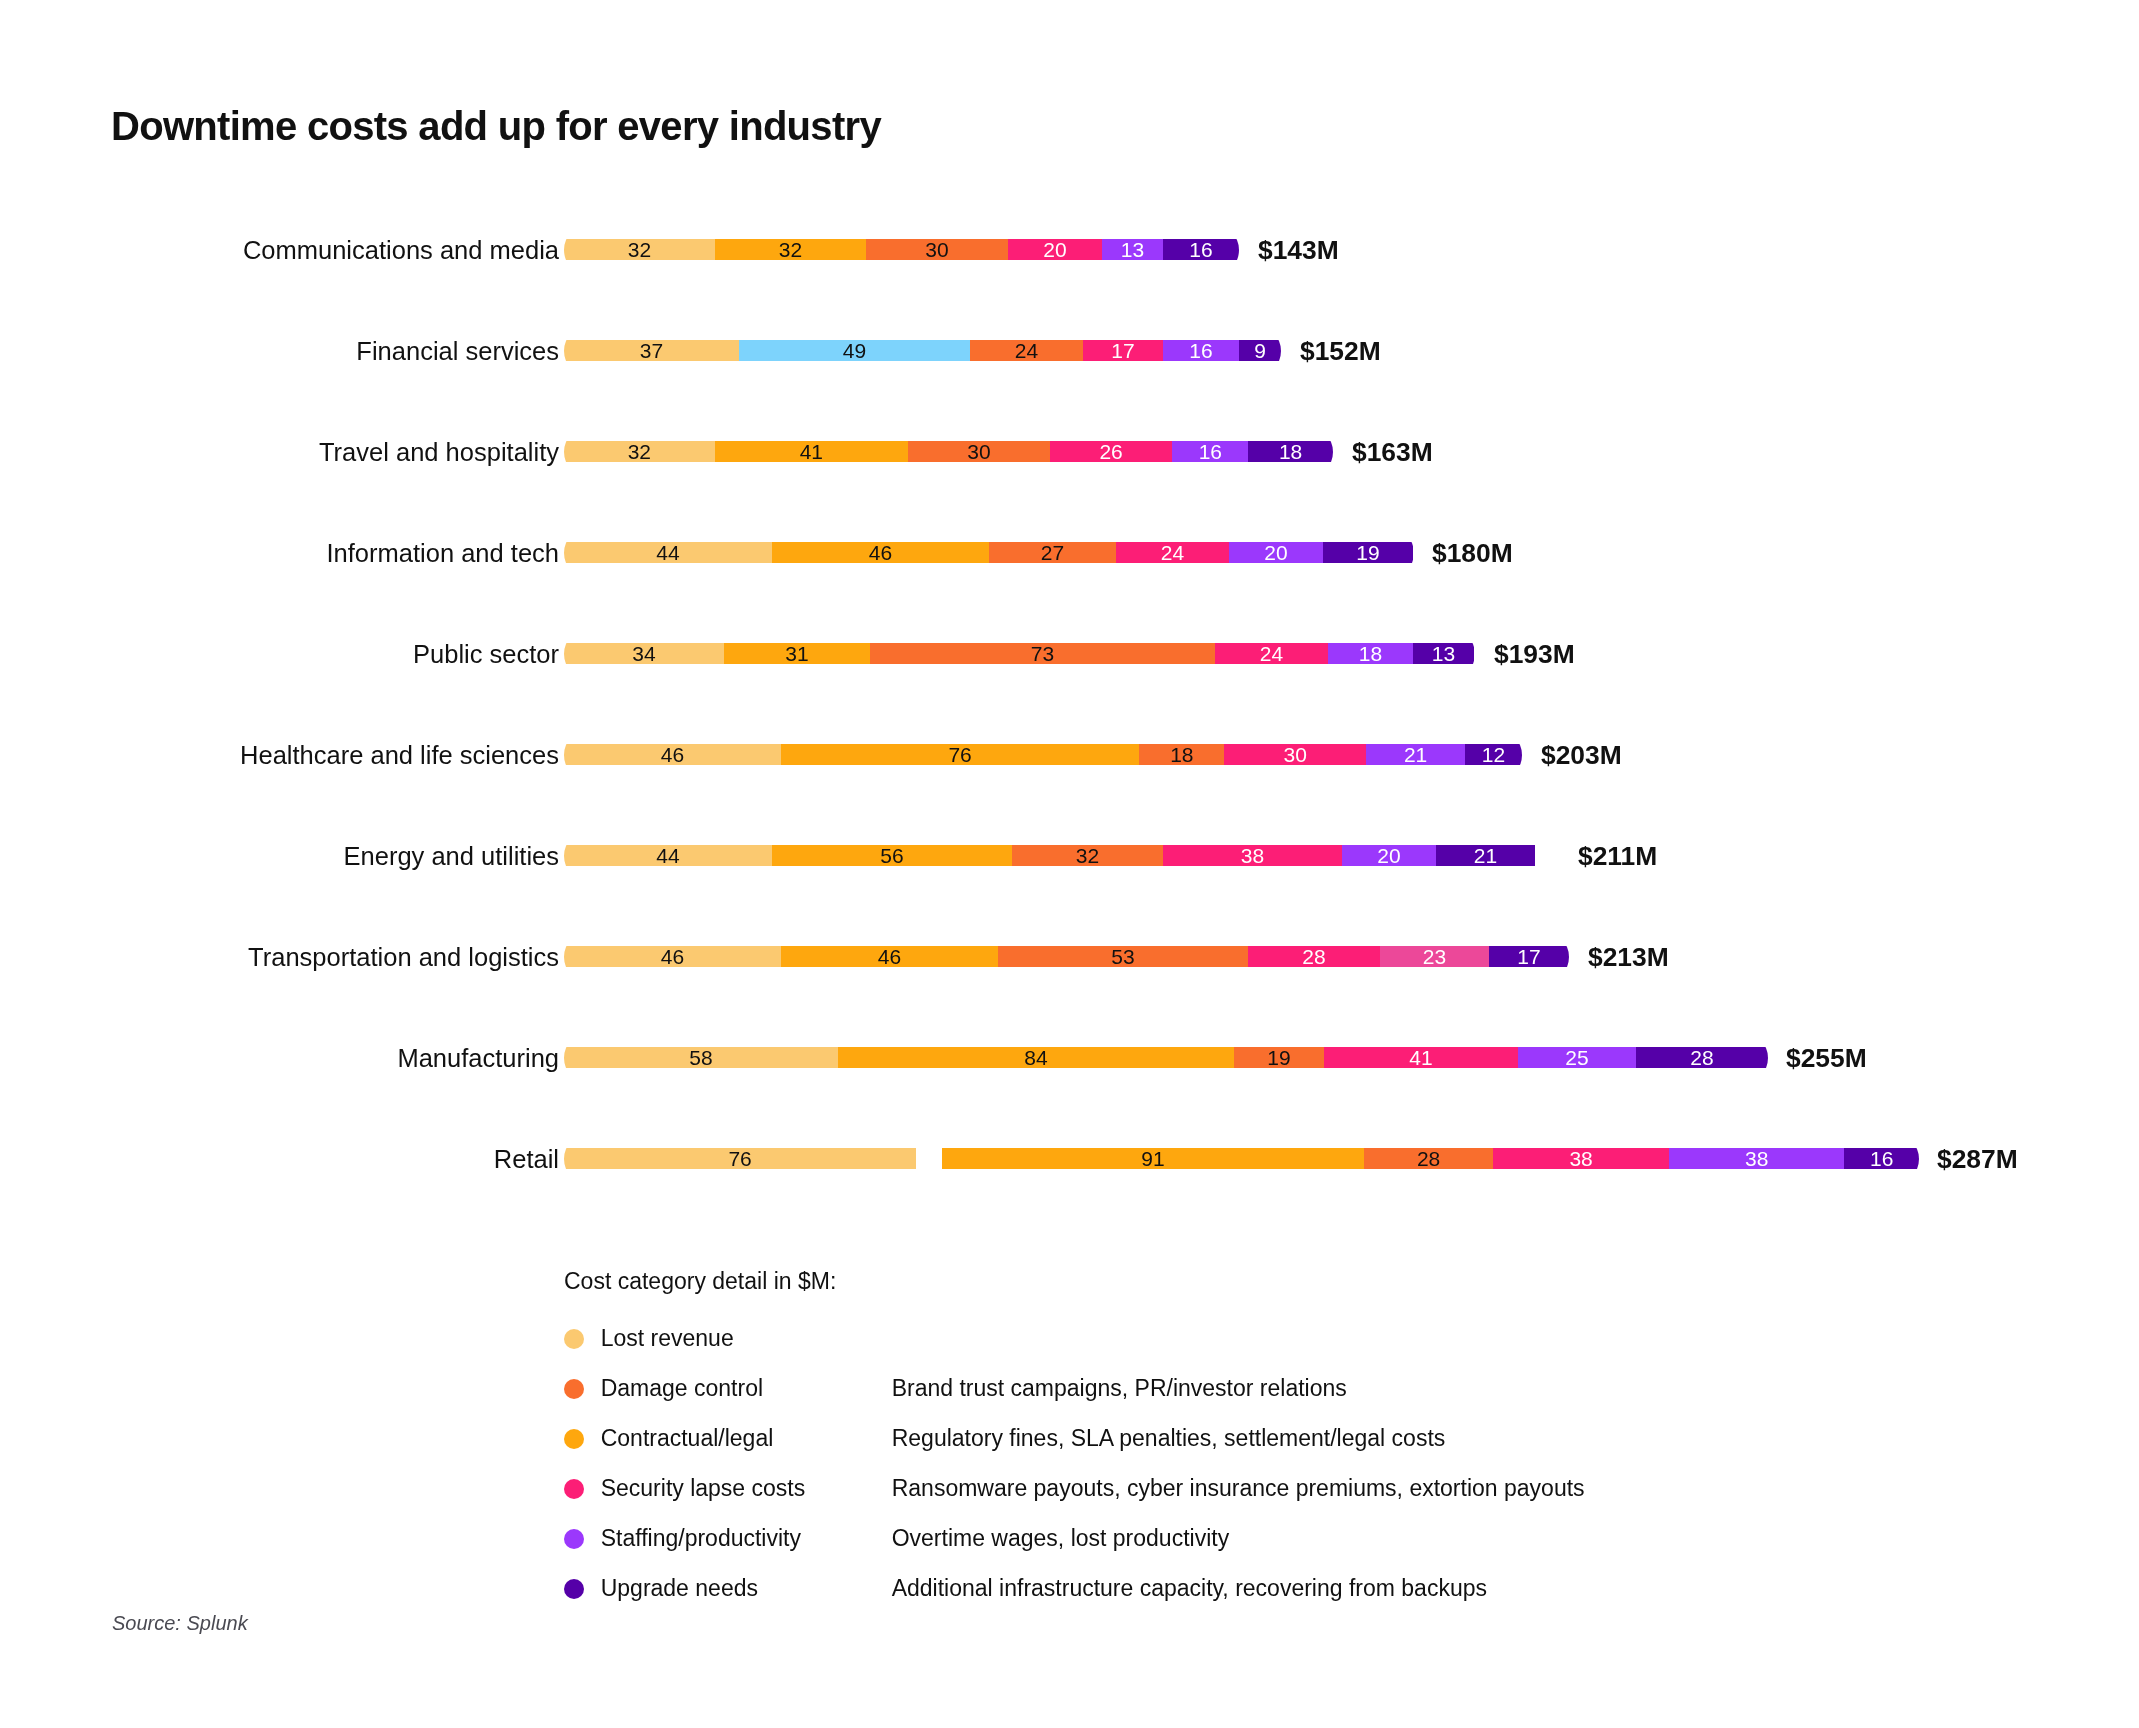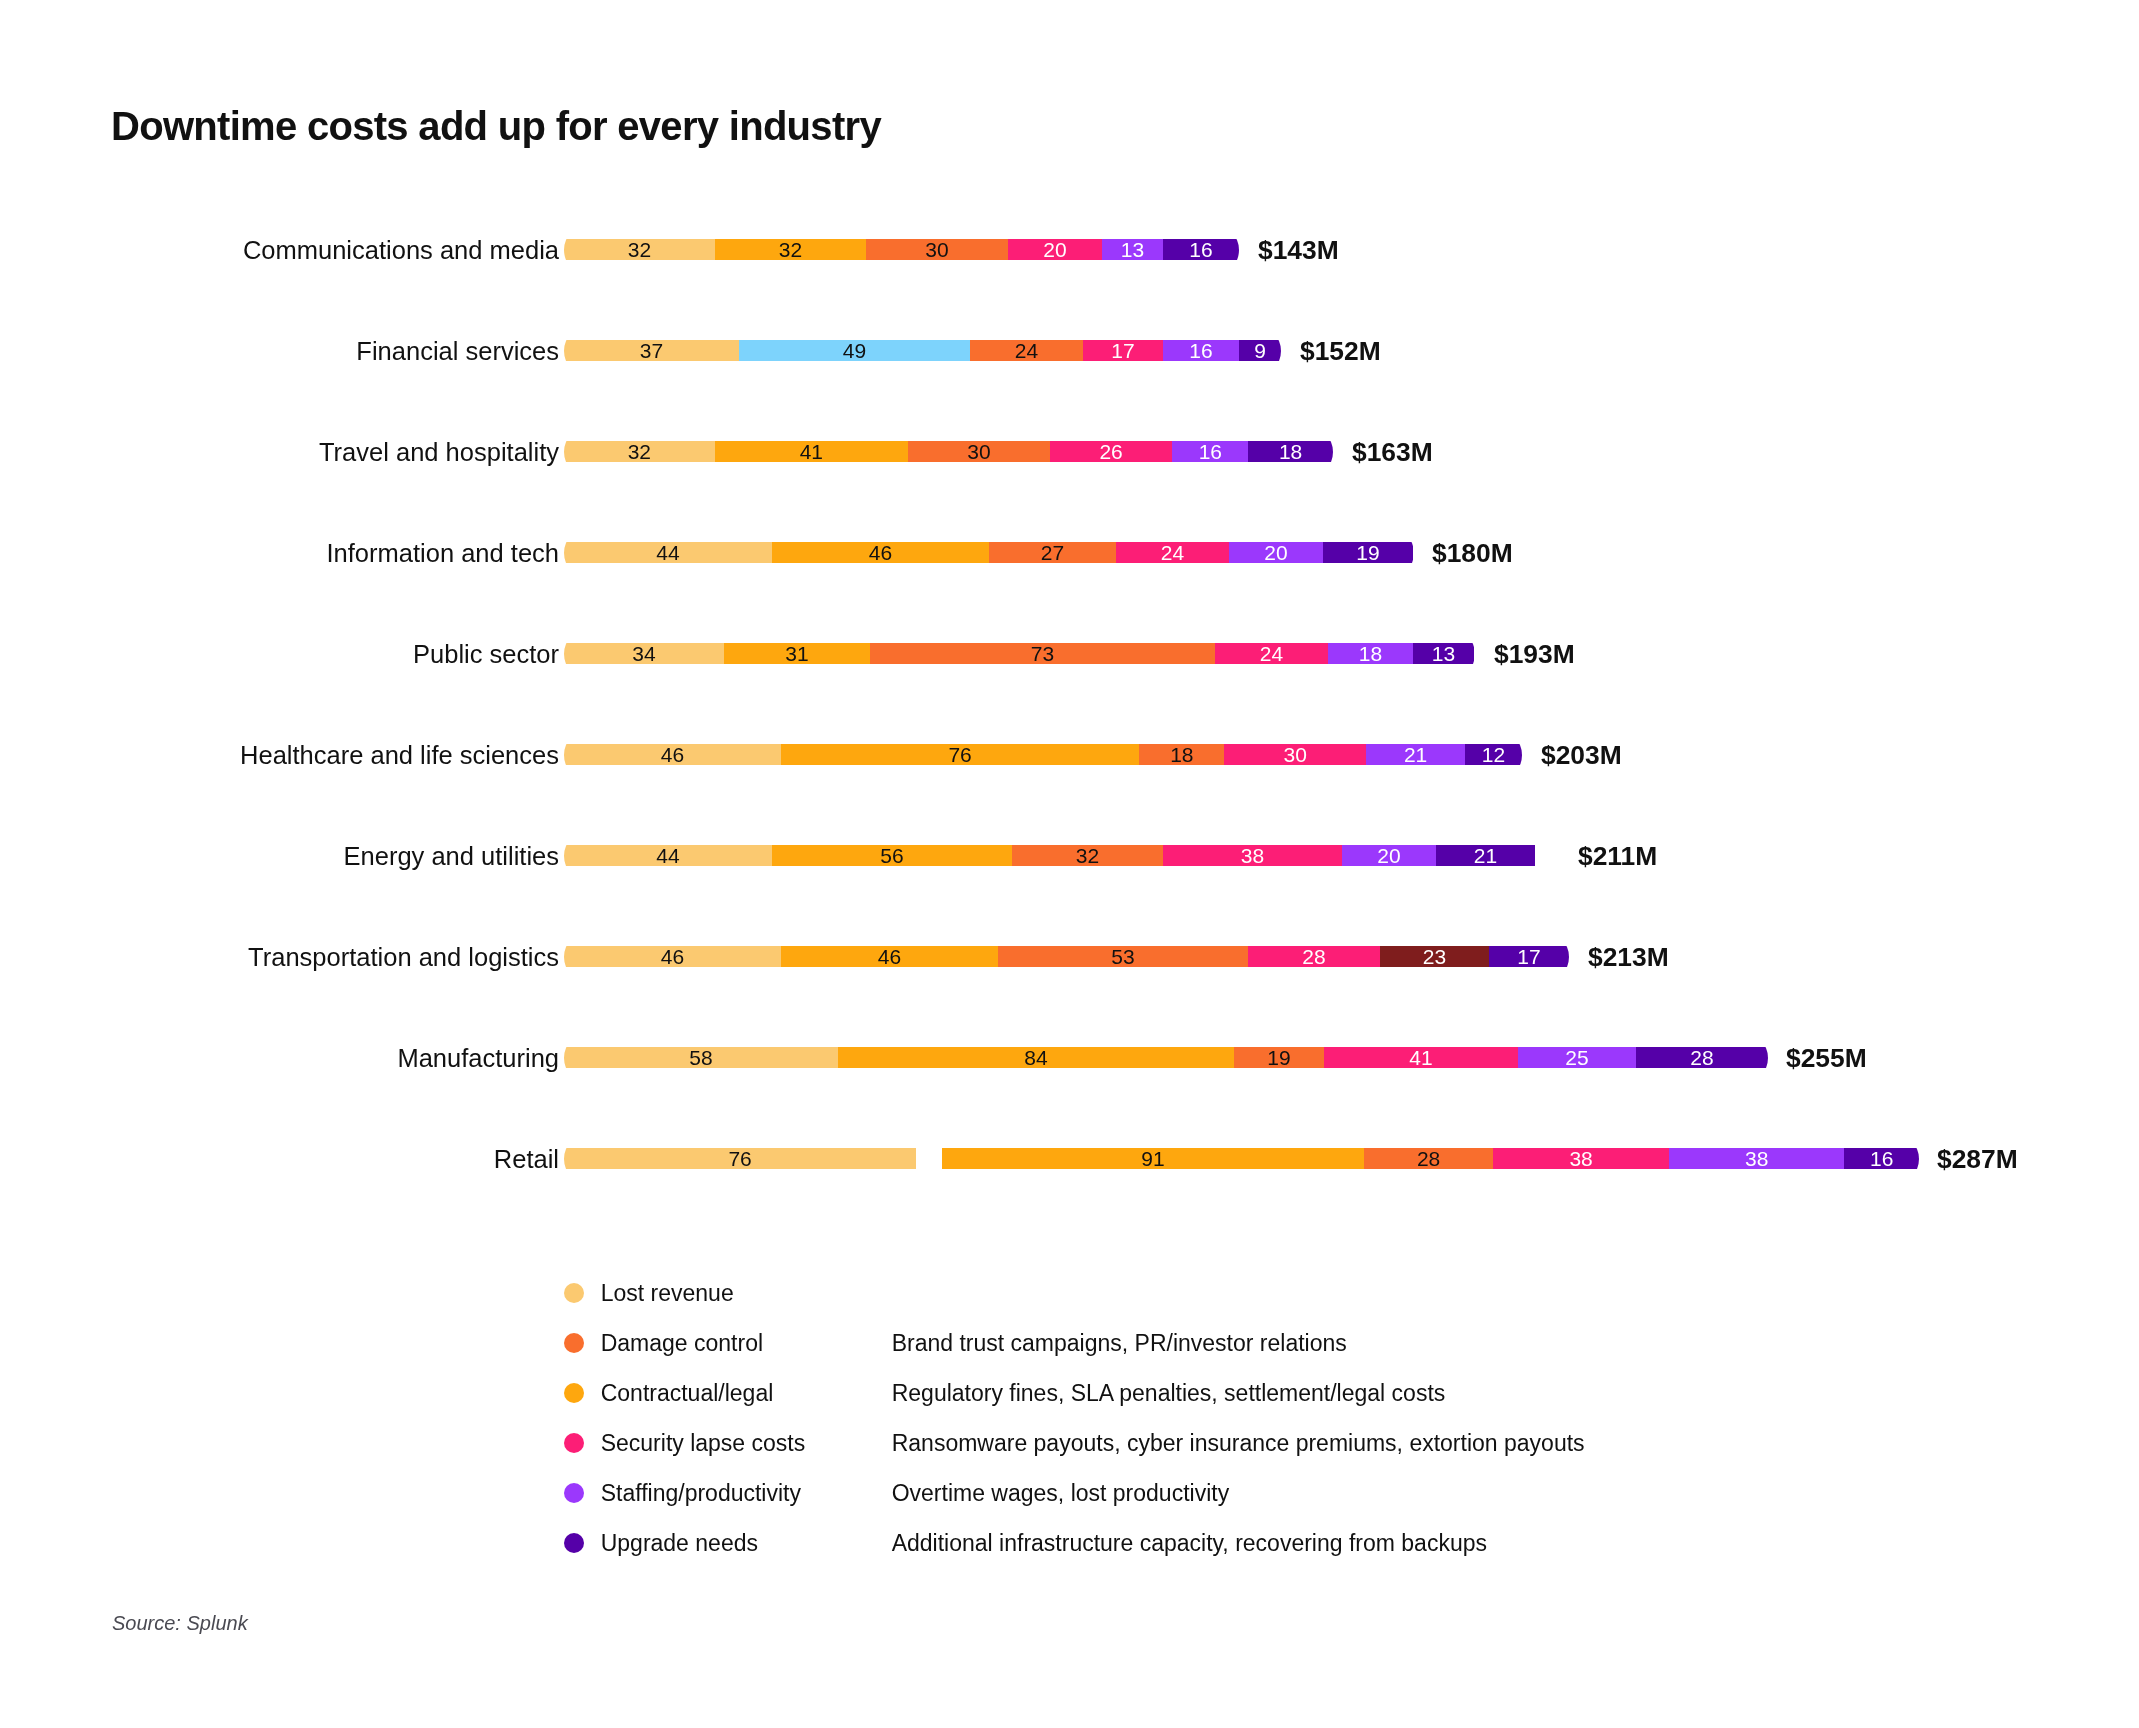--- a/index.html
+++ b/index.html
@@ -229,21 +229,21 @@
         </div>
         <div class="bar-total" style="left: 1578px;">$211M</div>
       </div>
       <div class="bar-row">
         <div class="row-label">Transportation and logistics</div>
         <div class="bar-track" style="width: 1005px;">
           <div class="seg dark" style="width: 217px; background: rgb(251, 201, 112);">46</div>
           <div class="seg dark" style="width: 217px; background: rgb(254, 167, 14);">46</div>
           <div class="seg dark" style="width: 250px; background: rgb(249, 110, 45);">53</div>
           <div class="seg light" style="width: 132px; background: rgb(252, 30, 118);">28</div>
-          <div class="seg light" style="width: 109px; background: #7f1d1d;">23</div>
+          <div class="seg light" style="width: 109px; background: #ec4899;">23</div>
           <div class="seg light" style="width: 80px; background: rgb(85, 0, 168);">17</div>
         </div>
         <div class="bar-total" style="left: 1588px;">$213M</div>
       </div>
       <div class="bar-row">
         <div class="row-label">Manufacturing</div>
         <div class="bar-track" style="width: 1204px;">
           <div class="seg dark" style="width: 274px; background: rgb(251, 201, 112);">58</div>
           <div class="seg dark" style="width: 396px; background: rgb(254, 167, 14);">84</div>
           <div class="seg dark" style="width: 90px; background: rgb(249, 110, 45);">19</div>
@@ -261,20 +261,21 @@
           <div class="seg dark" style="width: 132px; background: rgb(249, 110, 45);">28</div>
           <div class="seg light" style="width: 179px; background: rgb(252, 30, 118);">38</div>
           <div class="seg light" style="width: 179px; background: rgb(155, 56, 252);">38</div>
           <div class="seg light" style="width: 76px; background: rgb(85, 0, 168);">16</div>
         </div>
         <div class="bar-total" style="left: 1937px;">$287M</div>
       </div>
     </div>
 
   <div class="legend">
+    <div class="legend-title">Cost category detail in $M:</div>
     <div>
         <div class="legend-row">
           <span class="legend-dot" style="background: rgb(251, 201, 112);"></span>
           <span class="legend-name">Lost revenue</span>
           <span class="legend-desc"></span>
         </div>
         <div class="legend-row">
           <span class="legend-dot" style="background: rgb(249, 110, 45);"></span>
           <span class="legend-name">Damage control</span>
           <span class="legend-desc">Brand trust campaigns, PR/investor relations</span>

